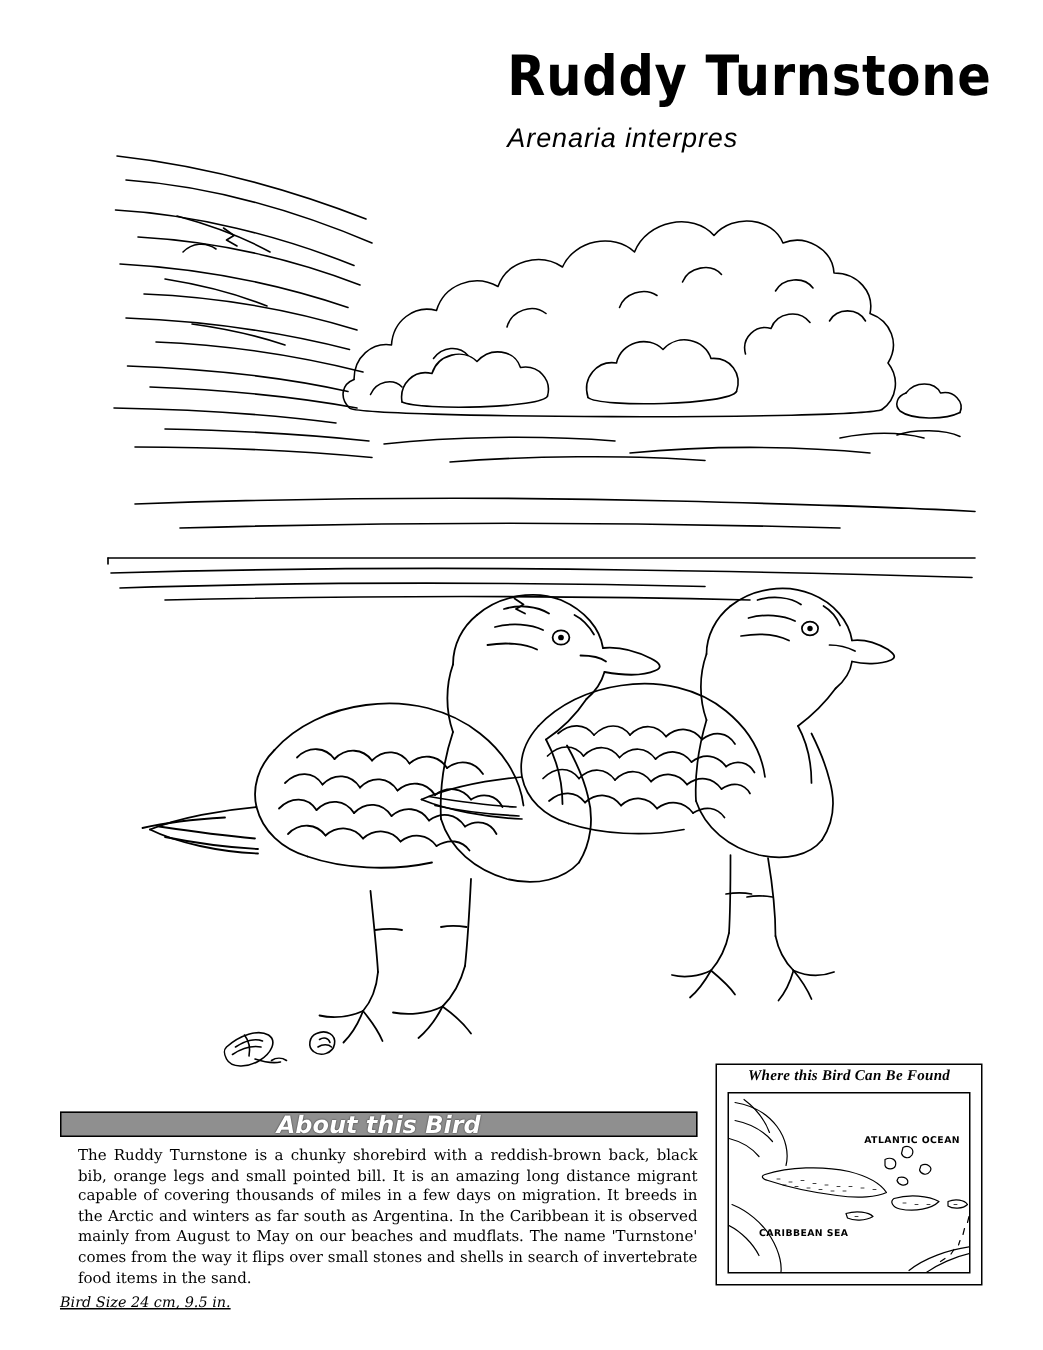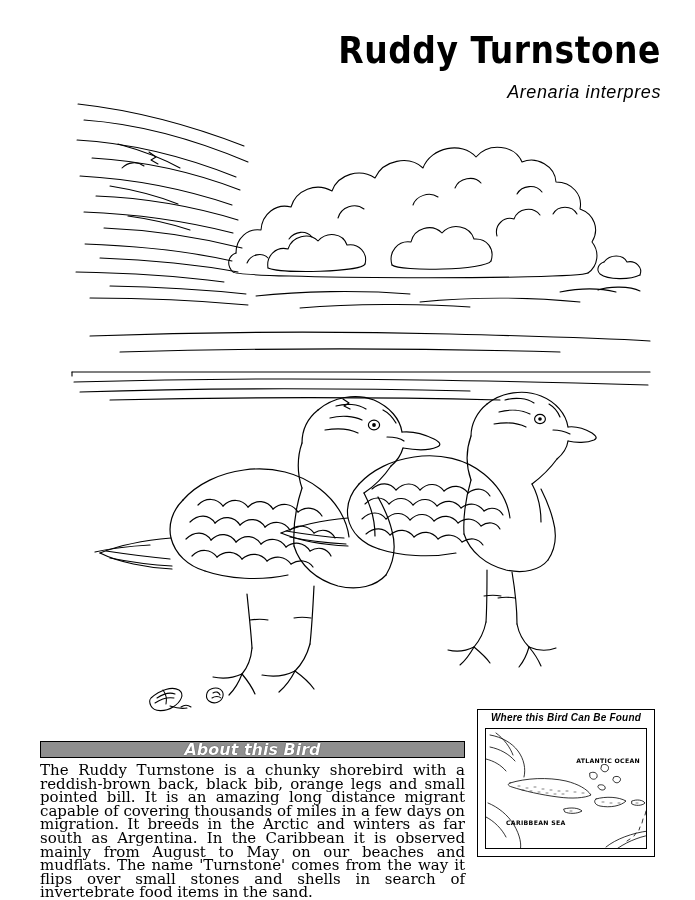--- a/index.html
+++ b/index.html
@@ -21,21 +21,20 @@
     width: 695px;
     height: 900px;
     background: #fff;
   }
 
   
   .title-block {
     position: absolute;
     right: 34px;
     top: 36px;
-    text-align: right;
   }
   .common-name {
     font-family: "DejaVu Sans", sans-serif;
     font-weight: bold;
     font-size: 33px;
     letter-spacing: 0.5px;
     line-height: 1.05;
     white-space: nowrap;
     transform: scaleY(1.12);
     transform-origin: right bottom;
@@ -81,24 +80,25 @@
     font-weight: bold;
     font-style: italic;
     font-size: 16px;
     line-height: 15px;
     color: #fff;
     text-shadow: 0 0 1px #000;
   }
   .about-body {
     margin-top: 6px;
     font-family: "DejaVu Serif", serif;
-    font-size: 15px;
+    font-size: 10px;
     line-height: 13.6px;
     text-align: justify;
     color: #000;
+    margin-left: 12px;
   }
   .about-size {
     margin-top: 4px;
     font-family: "DejaVu Serif", serif;
     font-style: italic;
     font-size: 9.6px;
     line-height: 12px;
     text-decoration: underline;
   }
 
@@ -111,21 +111,21 @@
     height: 148px;
     border: 1.5px solid #000;
     box-sizing: border-box;
     background: #fff;
   }
   .map-title {
     position: absolute;
     left: 0; right: 0;
     top: 2px;
     text-align: center;
-    font-family: Liberation Sans, sans-serif;
+    font-family: Liberation Serif, serif;
     font-weight: bold;
     font-style: italic;
     font-size: 10px;
     letter-spacing: 0.2px;
   }
   .map-canvas {
     position: absolute;
     left: 7px;
     top: 18px;
     right: 7px;

